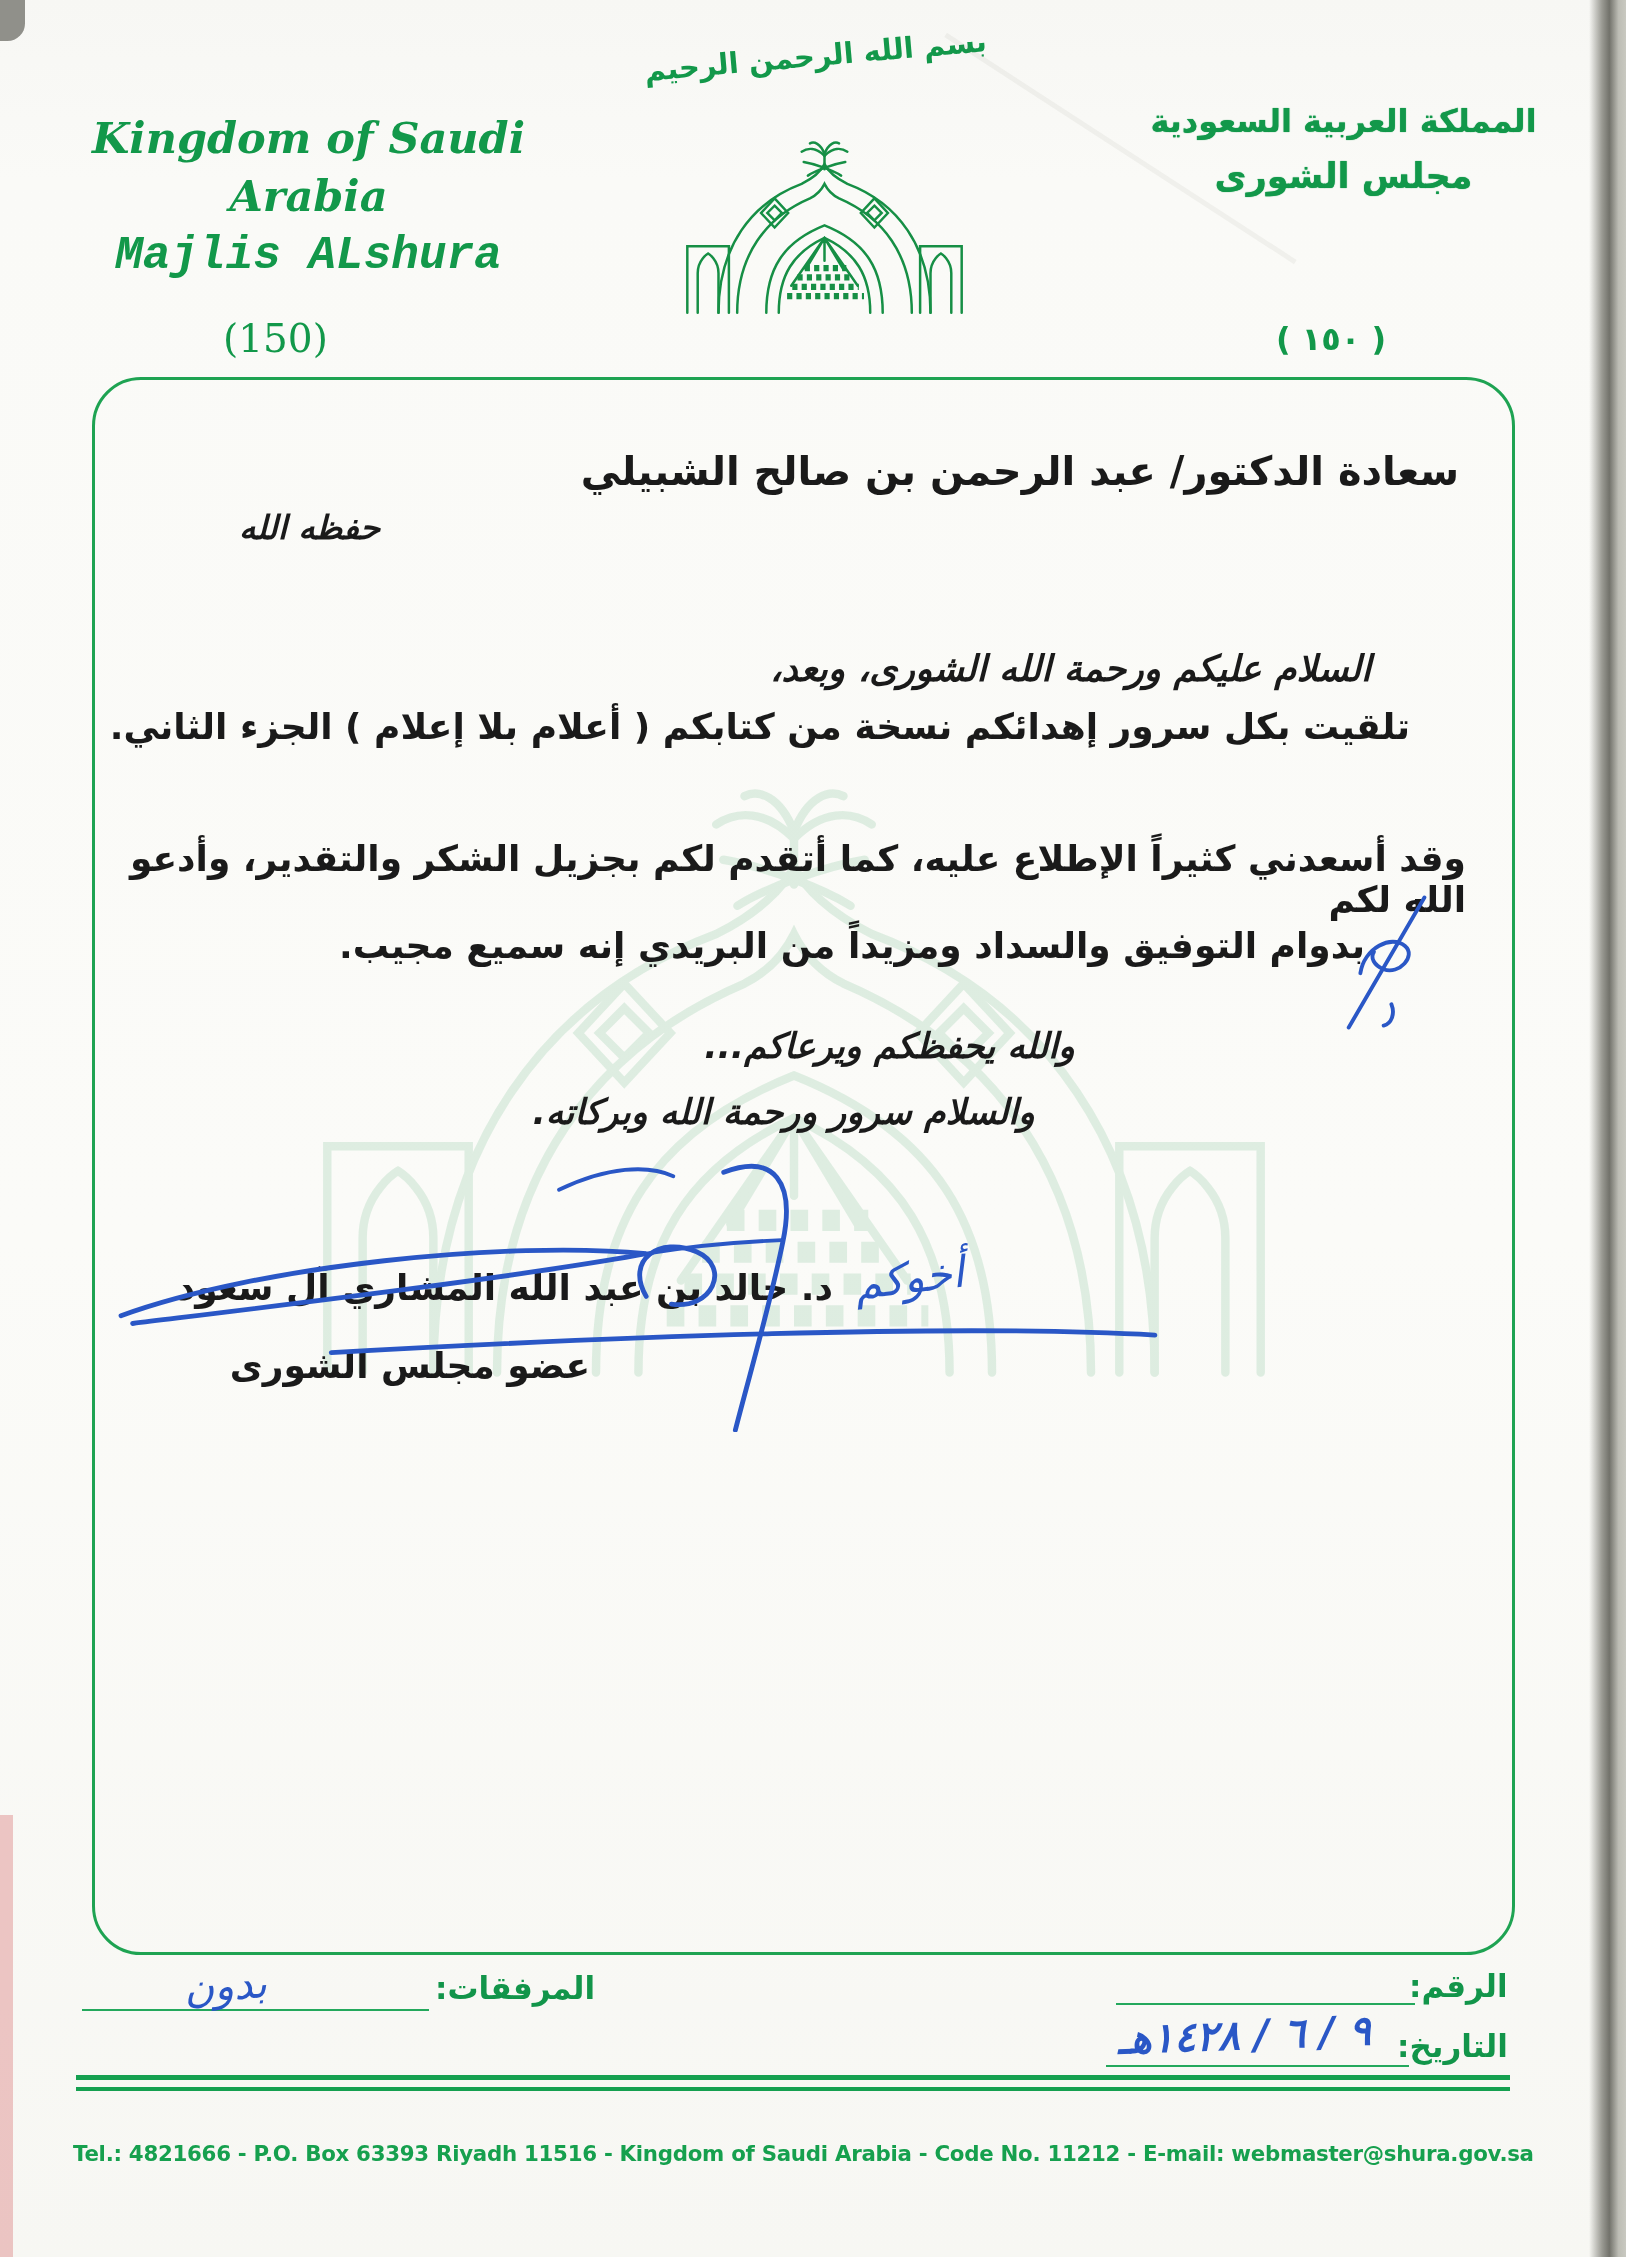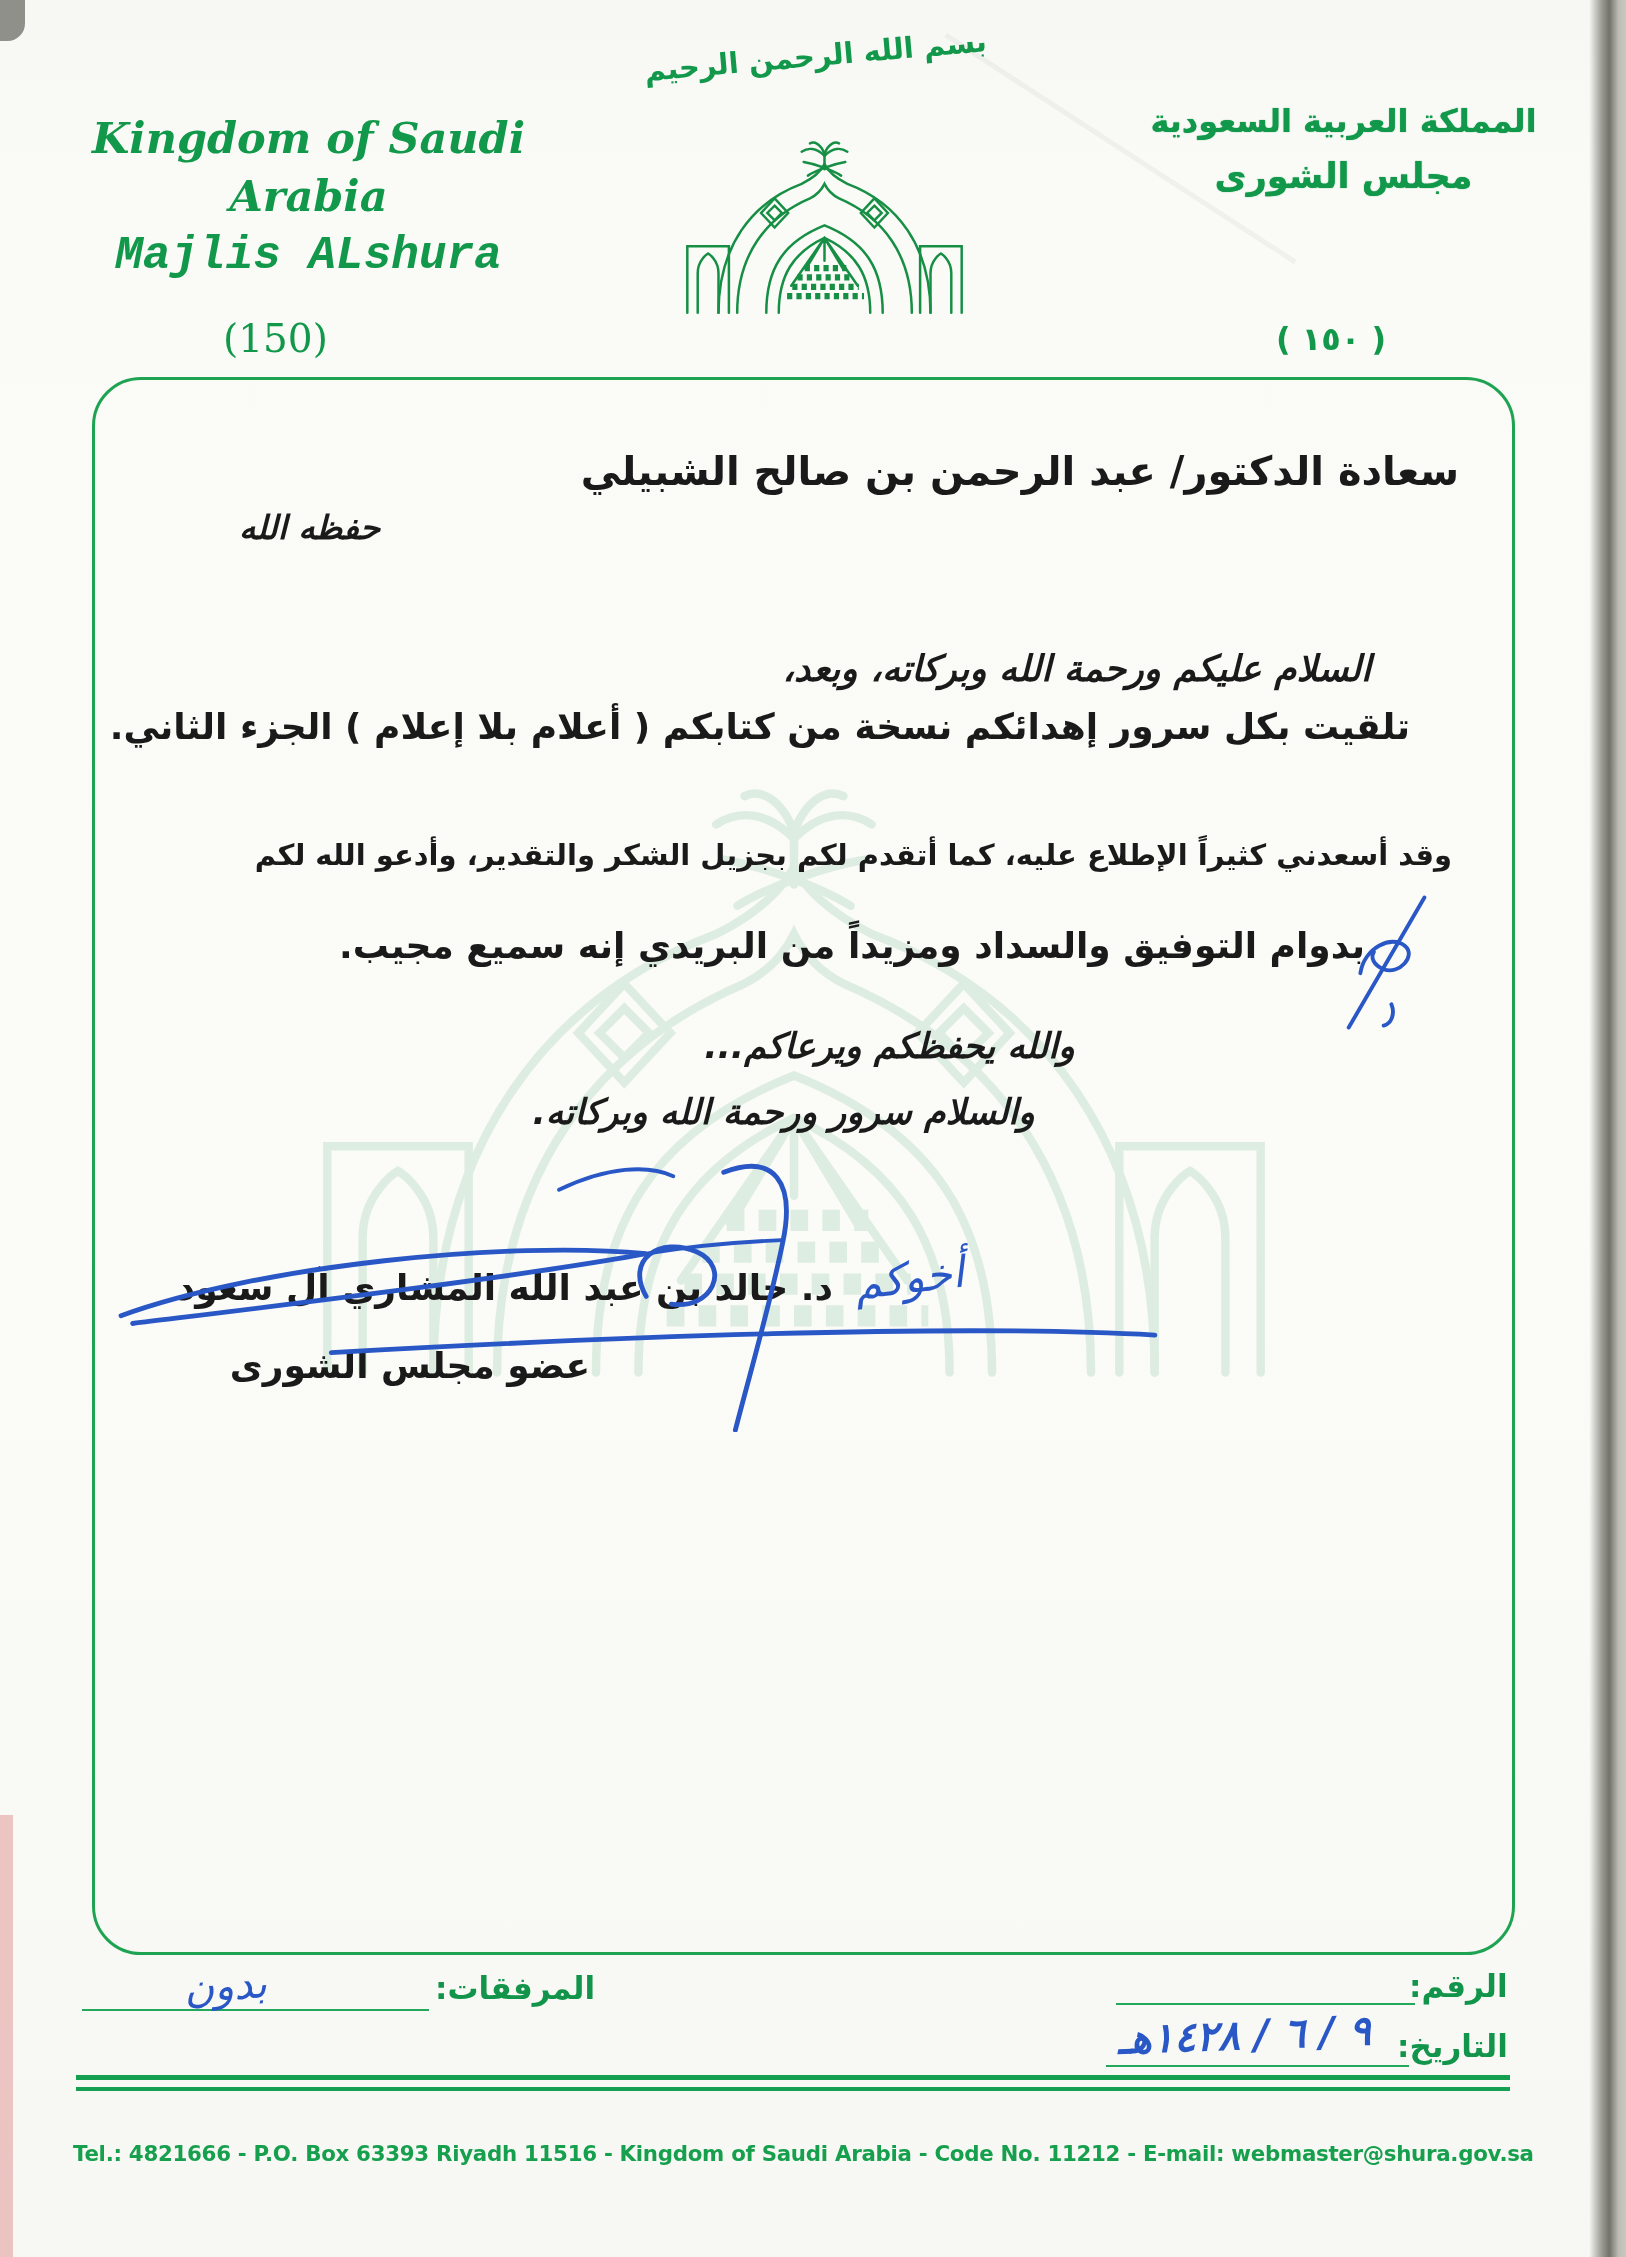--- a/index.html
+++ b/index.html
@@ -34,21 +34,21 @@
 
   
   .letter-box{left:92px;top:377px;width:1417px;height:1572px;
     border:3.9px solid #1ea352;border-radius:49px;}
   .letter-box .txt{position:absolute;z-index:2;}
 
   .addressee{right:53px;top:47px;font-size:40px;font-weight:bold;margin-top:21px;}
   .salute-note{left:144px;top:128px;font-size:33px;font-weight:bold;font-style:italic;}
   .greeting{right:141px;top:268px;font-size:36px;font-weight:bold;font-style:italic;}
   .body1{right:102px;top:326px;font-size:36px;font-weight:bold;}
-  .body2{right:60px;top:458px;font-size:29px;font-weight:bold;}
+  .body2{right:46px;top:458px;font-size:36px;font-weight:bold;}
   .body3{right:147px;top:545px;font-size:36px;font-weight:bold;}
   .closing1{right:437px;top:646px;font-size:35px;font-weight:bold;font-style:italic;}
   .closing2{right:477px;top:712px;font-size:35px;font-weight:bold;font-style:italic;}
   .hand-note{right:548px;top:873px;font-size:43px;transform:rotate(-7deg);font-style:italic;}
   .signer-name{right:679px;top:887px;font-size:36px;font-weight:bold;}
   .signer-title{right:922px;top:965px;font-size:36px;font-weight:bold;}
 
   .sig-svg{left:7.8px;top:771px;z-index:3;}
   .scribble-svg{left:1240px;top:500px;z-index:3;}
   .watermark{left:204px;top:233px;z-index:0;opacity:.12;}
@@ -146,21 +146,21 @@
   <div class="abs ref-right green">( ١٥٠ )</div>
 
   <div class="abs letter-box">
 
     <svg class="abs watermark" width="990" height="932" viewBox="0 0 280 170">
       <use href="#emblem"></use>
     </svg>
 
     <div class="txt addressee blk arabic">سعادة الدكتور/ عبد الرحمن بن صالح الشبيلي</div>
     <div class="txt salute-note blk arabic">حفظه الله</div>
-    <div class="txt greeting blk arabic">السلام عليكم ورحمة الله وبركاته، وبعد،</div>
+    <div class="txt greeting blk arabic">السلام عليكم ورحمة الله الشورى، وبعد،</div>
     <div class="txt body1 blk arabic">تلقيت بكل سرور إهدائكم نسخة من كتابكم ( أعلام بلا إعلام ) الجزء الثاني.</div>
     <div class="txt body2 blk arabic">وقد أسعدني كثيراً الإطلاع عليه، كما أتقدم لكم بجزيل الشكر والتقدير، وأدعو الله لكم</div>
     <div class="txt body3 blk arabic">بدوام التوفيق والسداد ومزيداً من البريدي إنه سميع مجيب.</div>
     <div class="txt closing1 blk arabic">والله يحفظكم ويرعاكم...</div>
     <div class="txt closing2 blk arabic">والسلام سرور ورحمة الله وبركاته.</div>
 
     <svg class="abs sig-svg" width="1067" height="281" viewBox="0 0 1100 290">
       <g stroke="#2a57c6" fill="none" stroke-linecap="round">
         <path stroke-width="4" d="M470,40 C520,16 562,14 588,26"></path>
         <path stroke-width="5" d="M18,170 C160,118 420,92 560,106 C430,130 160,162 30,178"></path>

